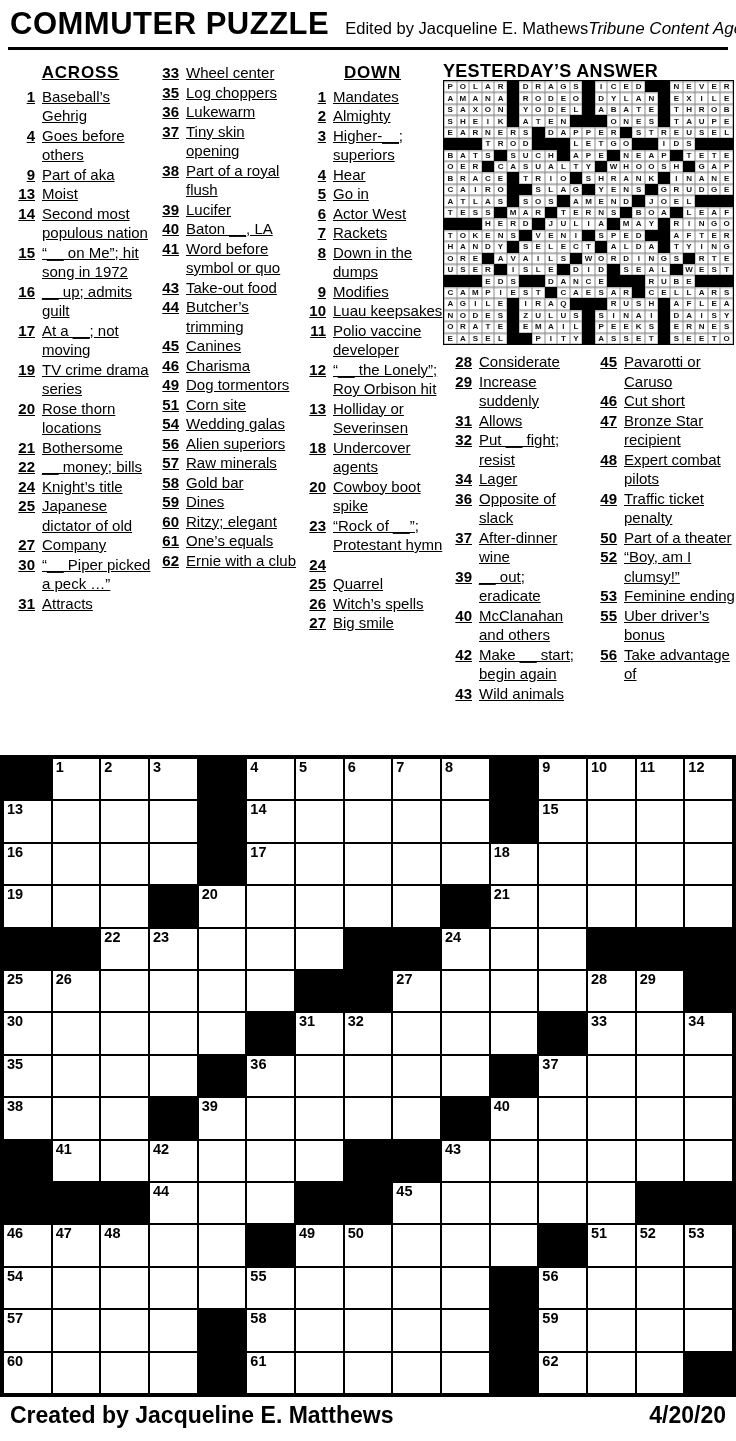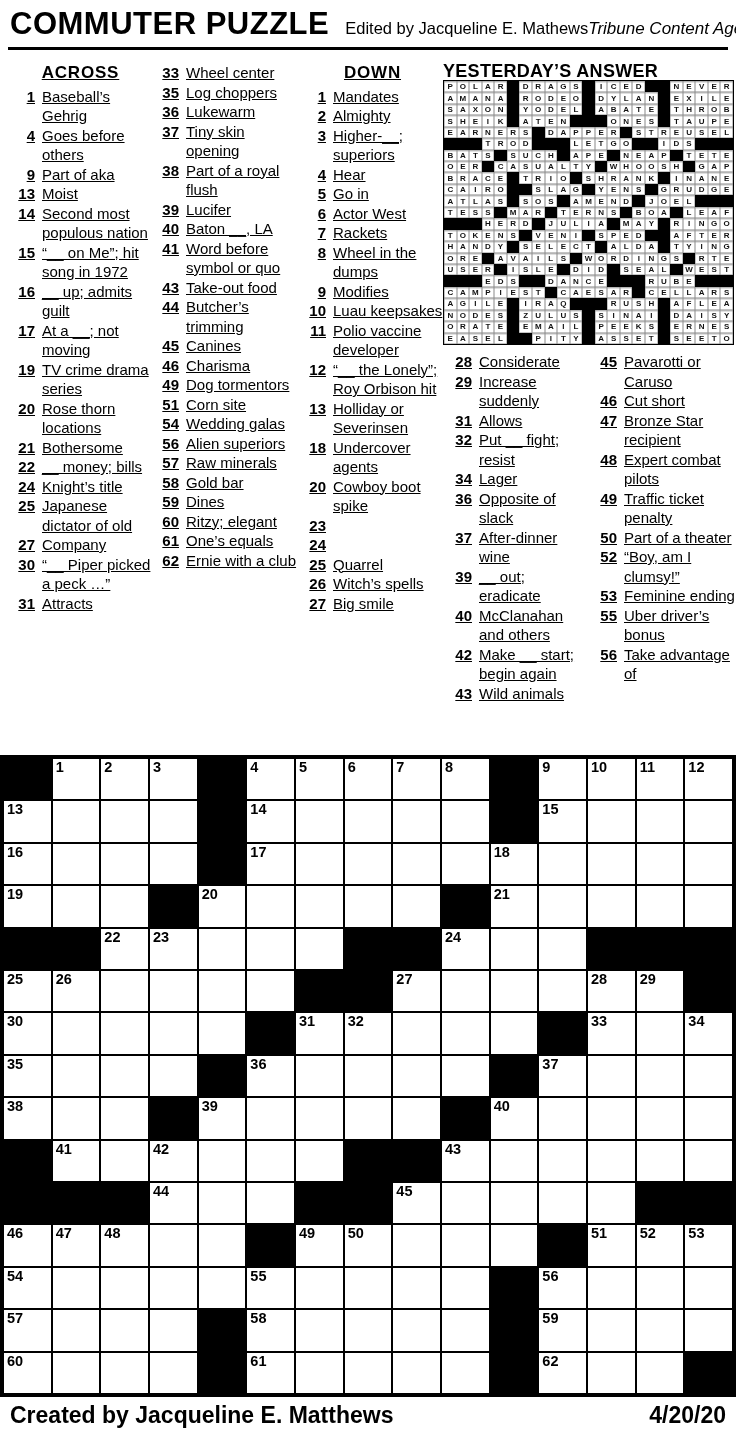--- a/index.html
+++ b/index.html
@@ -253,21 +253,21 @@
       <div class="clue">
         <span class="cnum">6</span>
         <span class="ctext">Actor West</span>
       </div>
       <div class="clue">
         <span class="cnum">7</span>
         <span class="ctext">Rackets</span>
       </div>
       <div class="clue">
         <span class="cnum">8</span>
-        <span class="ctext">Wheel in the dumps</span>
+        <span class="ctext">Down in the dumps</span>
       </div>
       <div class="clue">
         <span class="cnum">9</span>
         <span class="ctext">Modifies</span>
       </div>
       <div class="clue">
         <span class="cnum">10</span>
         <span class="ctext">Luau keepsakes</span>
       </div>
       <div class="clue">
@@ -285,20 +285,21 @@
       <div class="clue">
         <span class="cnum">18</span>
         <span class="ctext">Undercover agents</span>
       </div>
       <div class="clue">
         <span class="cnum">20</span>
         <span class="ctext">Cowboy boot spike</span>
       </div>
       <div class="clue">
         <span class="cnum">23</span>
+        <span class="ctext">“Rock of __”; Protestant hymn</span>
       </div>
       <div class="clue">
         <span class="cnum">24</span>
       </div>
       <div class="clue">
         <span class="cnum">25</span>
         <span class="ctext">Quarrel</span>
       </div>
       <div class="clue">
         <span class="cnum">26</span>

